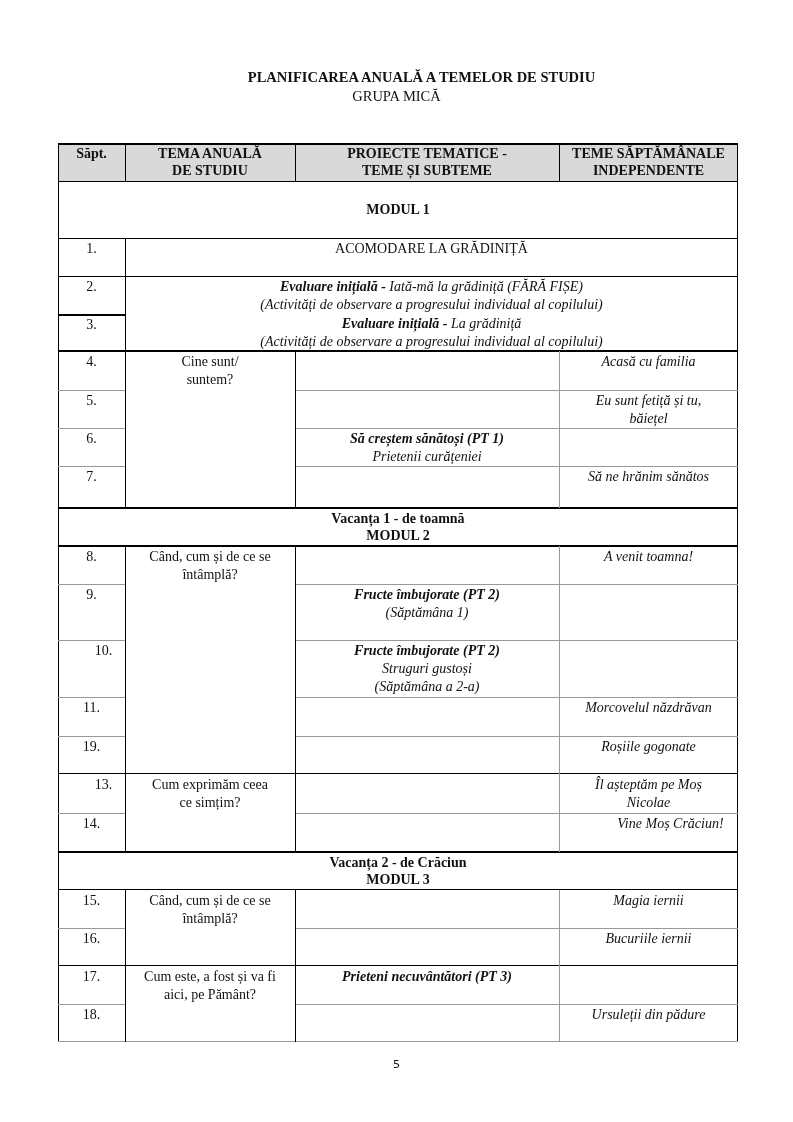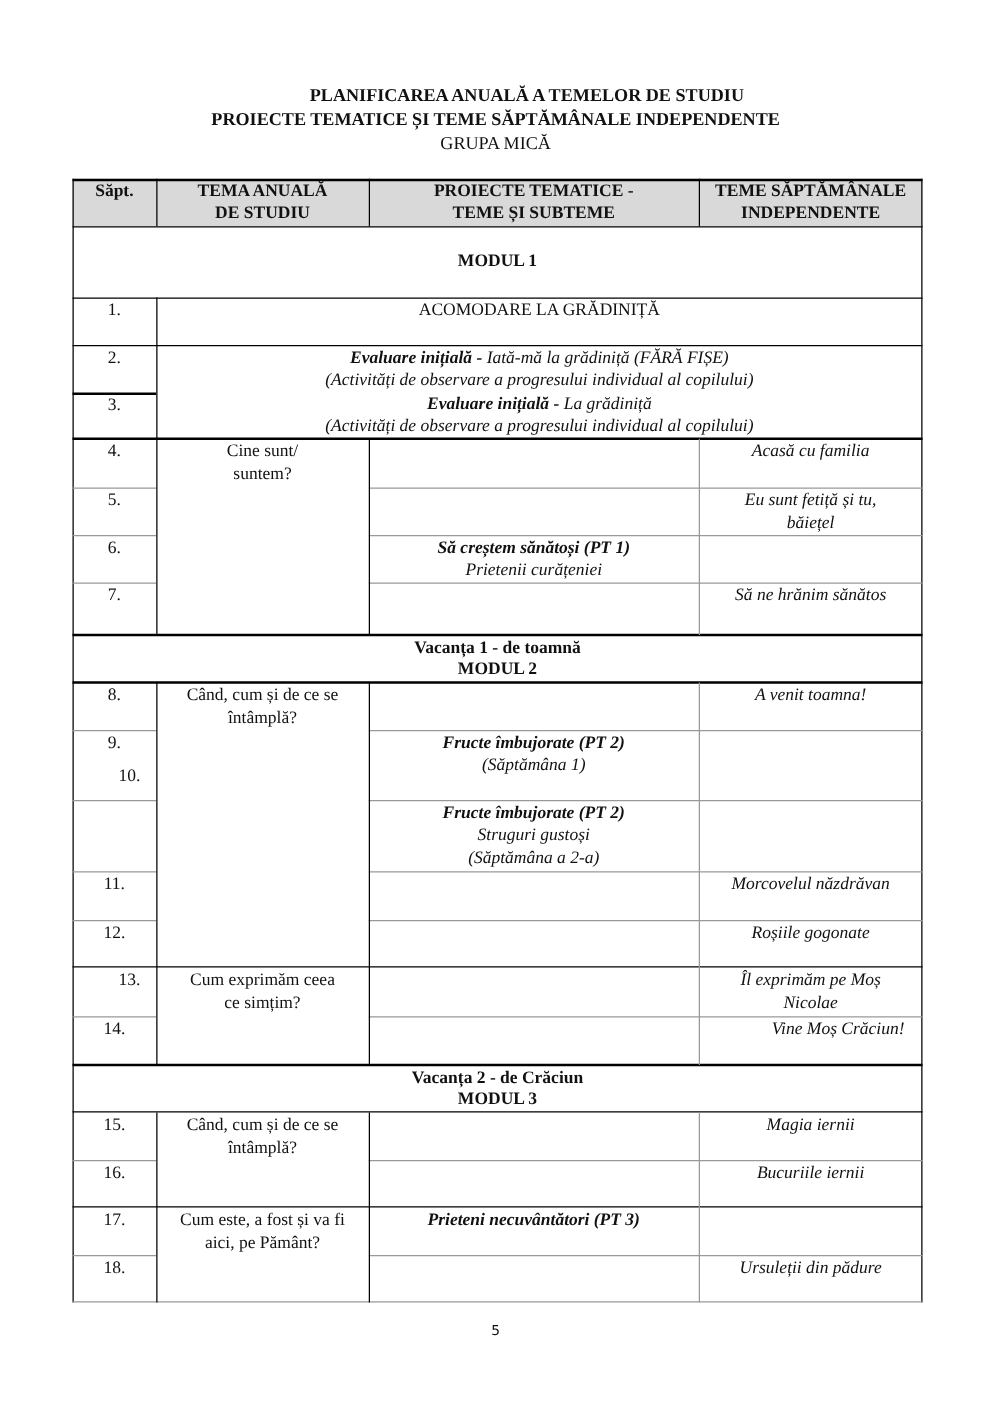--- a/index.html
+++ b/index.html
@@ -17,21 +17,20 @@
   .i { font-style:italic; }
   .line { position:absolute; background:#000; }
   .gline { position:absolute; background:#999; }
   .page-num { position:absolute; left:0; top:1058px; width:793px; text-align:center; font-family:"DejaVu Sans", sans-serif; font-size:11px; }
 </style>
 </head>
 <body>
 
 <div class="titles">
   <div class="t1">PLANIFICAREA ANUALĂ A TEMELOR DE STUDIU</div>
-  <div class="t2">PROIECTE TEMATICE ȘI TEME SĂPTĂMÂNALE INDEPENDENTE</div>
   <div class="t3">GRUPA MICĂ</div>
 </div>
 
 <div class="tbl">
 
   <div class="cell hdr" style="left:0;top:0;width:67px;height:38px;"><span>Săpt.</span></div>
   <div class="cell hdr" style="left:67px;top:0;width:170px;height:38px;line-height:17px;">
       <div>TEMA ANUALĂ</div>
       <div>DE STUDIU</div>
     </div>
@@ -94,40 +93,40 @@
       <div>întâmplă?</div>
     </div>
   <div class="cell i" style="left:501px;top:403px;width:179px;height:38px;"><span>A venit toamna!</span></div>
 
   <div class="cell" style="left:0;top:441px;width:67px;height:56px;"><span>9.</span></div>
   <div class="cell i" style="left:237px;top:441px;width:264px;height:56px;">
       <div class="b">Fructe îmbujorate  (PT 2)</div>
       <div>(Săptămâna 1)</div>
     </div>
 
-  <div class="cell" style="left:0;top:468px;width:67px;height:57px;padding-left:24px;"><span>10.</span></div>
+  <div class="cell" style="left:0;top:497px;width:67px;height:57px;padding-left:24px;"><span>10.</span></div>
   <div class="cell i" style="left:237px;top:497px;width:264px;height:57px;">
       <div class="b">Fructe îmbujorate (PT 2)</div>
       <div>Struguri gustoși</div>
       <div>(Săptămâna a 2-a)</div>
     </div>
 
   <div class="cell" style="left:0;top:554px;width:67px;height:39px;"><span>11.</span></div>
   <div class="cell i" style="left:501px;top:554px;width:179px;height:39px;"><span>Morcovelul năzdrăvan</span></div>
 
-  <div class="cell" style="left:0;top:593px;width:67px;height:38px;"><span>12.</span></div>
+  <div class="cell" style="left:0;top:593px;width:67px;height:38px;"><span>19.</span></div>
   <div class="cell i" style="left:501px;top:593px;width:179px;height:38px;"><span>Roșiile gogonate</span></div>
 
   <div class="cell" style="left:12px;top:631px;width:67px;height:39px;"><span>13.</span></div>
   <div class="cell" style="left:67px;top:631px;width:170px;height:78px;">
       <div>Cum exprimăm ceea</div>
       <div>ce simțim?</div>
     </div>
   <div class="cell i" style="left:501px;top:631px;width:179px;height:39px;">
-      <div>Îl exprimăm pe Moș</div>
+      <div>Îl așteptăm pe Moș</div>
       <div>Nicolae</div>
     </div>
 
   <div class="cell" style="left:0;top:670px;width:67px;height:39px;"><span>14.</span></div>
   <div class="cell i" style="left:501px;top:670px;width:179px;height:39px;padding-left:44px;"><span>Vine Moș Crăciun!</span></div>
 
   <div class="cell b" style="left:0;top:709px;width:680px;height:38px;line-height:17px;">
       <div>Vacanța 2 - de Crăciun</div>
       <div>MODUL 3</div>
     </div>

